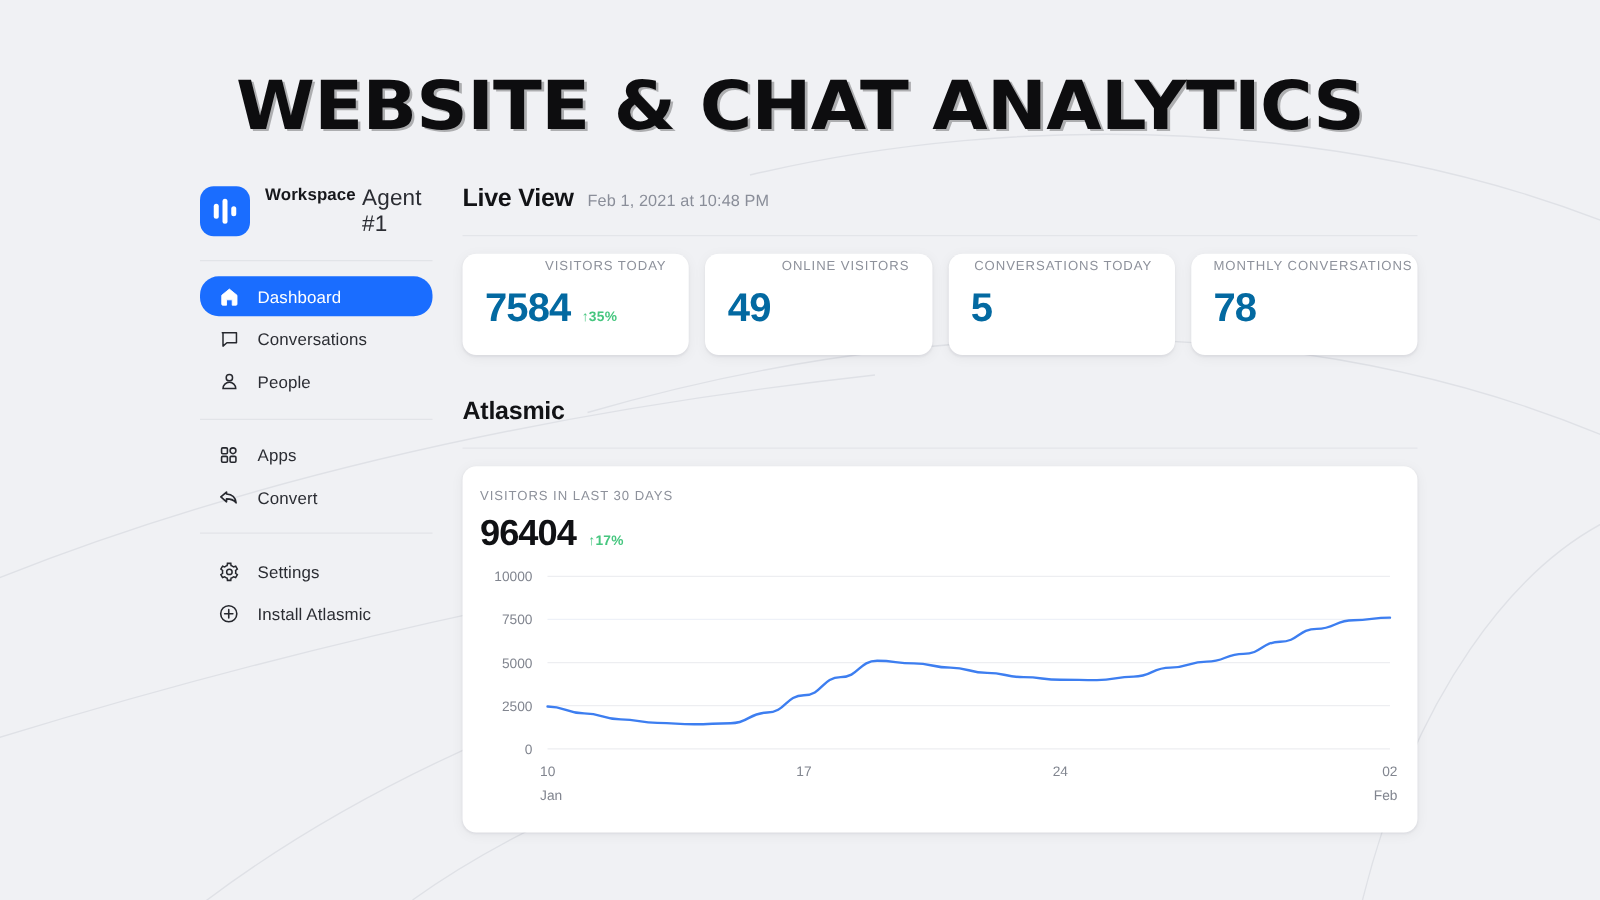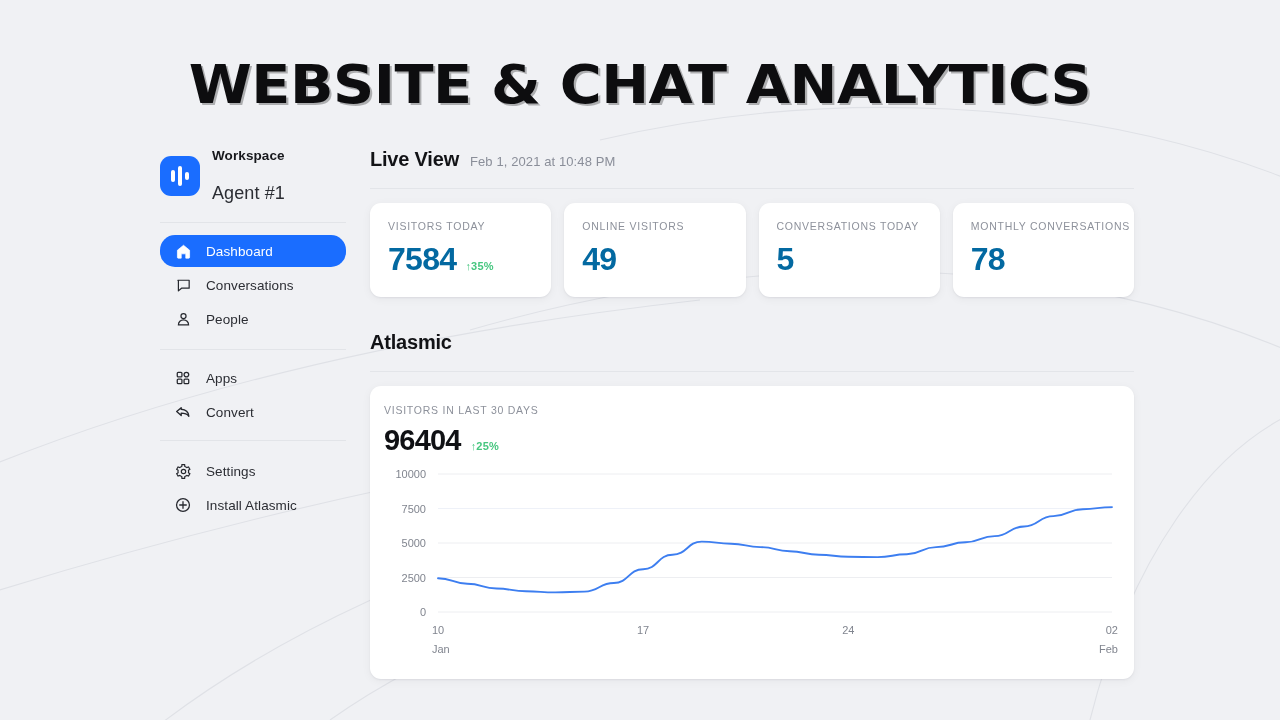--- a/index.html
+++ b/index.html
@@ -37,21 +37,21 @@
   .ws-logo {
     width: 40px; height: 40px; border-radius: 11px;
     background: #1a6dff;
     display: flex; align-items: center; justify-content: center; gap: 3px;
     flex: 0 0 auto;
   }
   .ws-logo i { display:block; width: 4px; background:#fff; border-radius: 2px; }
   .ws-logo i.b1 { height: 12px; }
   .ws-logo i.b2 { height: 20px; }
   .ws-logo i.b3 { height: 8px; }
-  .ws-text { display: flex; flex-direction: column; gap: 20px; }
+  .ws-text { display: flex; flex-direction: row; gap: 5px; }
   .ws-name { font-size: 13.5px; font-weight: 700; color: #17181c; letter-spacing: .1px; }
   .ws-sub  { font-size: 18px; font-weight: 400; color: #2b2d33; letter-spacing: .1px; }
 
   .nav-sep { height: 1px; background: #e2e4e8; margin: 0 0 12px 0; }
   .nav-group { display: flex; flex-direction: column; gap: 2px; }
   .nav-item {
     display: flex; align-items: center; gap: 14px;
     height: 32px; padding: 0 14px;
     border-radius: 15px;
     color: #2b2d33; font-size: 13.5px; letter-spacing: .1px;
@@ -68,23 +68,24 @@
   .live-head { display: flex; align-items: baseline; gap: 11px; }
   .live-title { font-size: 20px; font-weight: 700; color: #121316; letter-spacing: -.2px; }
   .live-date { font-size: 13px; color: #8a8e99; letter-spacing: .1px; }
   .hr { height: 1px; background: #e3e5e9; margin-top: 17px; }
 
   .cards { display: flex; gap: 13px; margin-top: 14px; }
   .card {
     background: #ffffff;
     border-radius: 11px;
     box-shadow: 0 1px 2px rgba(20,25,40,.06), 0 2px 10px rgba(20,25,40,.05);
-    padding: 17px 18px 19px 18px;
+    padding: 4px 18px 19px 18px;
     flex: 1 1 0;
     min-width: 0;
+    text-align: right;
   }
   .card-label {
     font-size: 10.5px; letter-spacing: .75px; color: #8d919b;
     text-transform: uppercase; white-space: nowrap;
   }
   .card-valrow { display: flex; align-items: baseline; gap: 9px; margin-top: 9px; }
   .card-value { font-size: 32px; font-weight: 700; color: #0369a1; letter-spacing: -.7px; }
   .delta { font-size: 11px; font-weight: 700; color: #46c67f; letter-spacing: .2px; white-space: nowrap; }
 
   .overview-title { font-size: 20px; font-weight: 700; color: #121316; margin-top: 34px; letter-spacing: -.2px; }
@@ -253,21 +254,21 @@
       </div>
     </div>
 
     <div class="overview-title">Atlasmic</div>
     <div class="hr2"></div>
 
     <section class="chart-card">
       <div class="chart-label">VISITORS IN LAST 30 DAYS</div>
       <div class="chart-valrow">
         <div class="chart-value">96404</div>
-        <div class="delta">↑25%</div>
+        <div class="delta">↑17%</div>
       </div>
       <svg class="chart-area" viewBox="0 0 736 200">
           <line x1="54" x2="728" y1="10" y2="10" stroke="#edeef1" stroke-width="1"></line>
           <text x="42" y="14" text-anchor="end" class="tick">10000</text>
           <line x1="54" x2="728" y1="44.5" y2="44.5" stroke="#eef1f8" stroke-width="1"></line>
           <text x="42" y="48.5" text-anchor="end" class="tick">7500</text>
           <line x1="54" x2="728" y1="79" y2="79" stroke="#edeef1" stroke-width="1"></line>
           <text x="42" y="83" text-anchor="end" class="tick">5000</text>
           <line x1="54" x2="728" y1="113.5" y2="113.5" stroke="#edeef1" stroke-width="1"></line>
           <text x="42" y="117.5" text-anchor="end" class="tick">2500</text>

